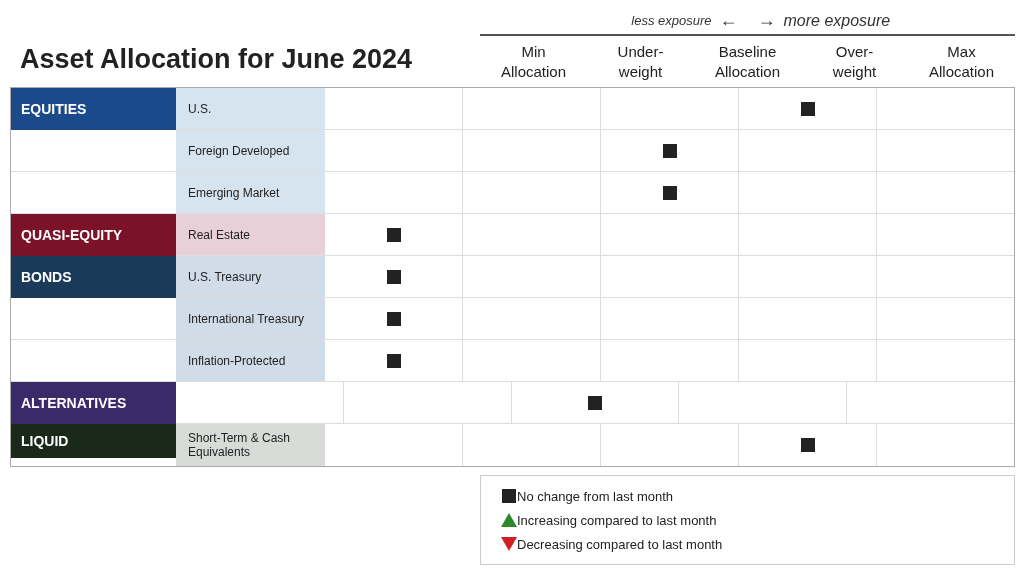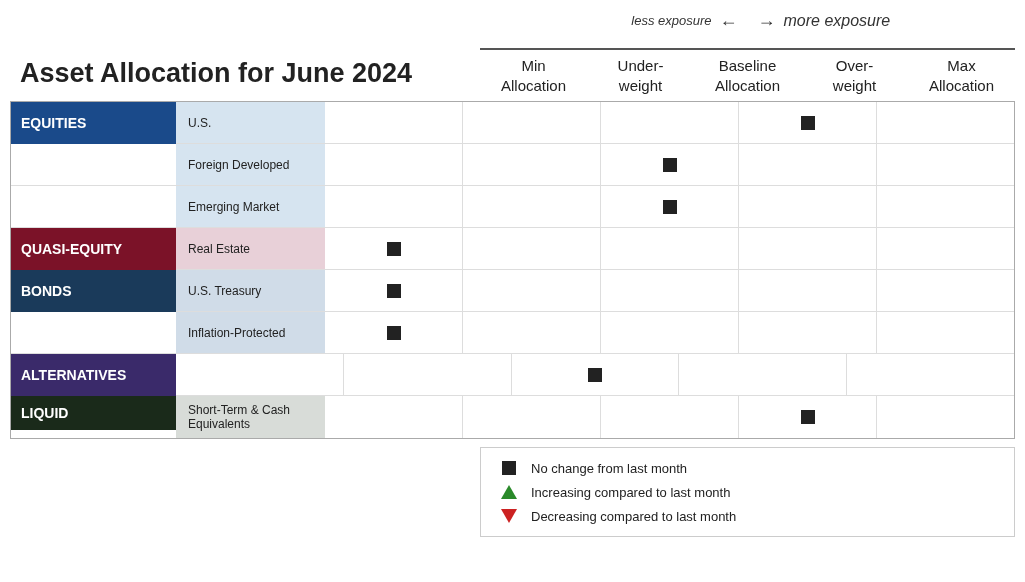--- a/index.html
+++ b/index.html
@@ -101,21 +101,20 @@
       border: 1px solid #ccc;
       display: flex;
       flex-direction: column;
       gap: 8px;
       margin-left: 470px;
       background: #fff;
     }
     .legend-item {
       display: flex;
       align-items: center;
-      gap: 14px;
       font-size: 13px;
       color: #222;
     }
     .legend-icon {
       width: 16px;
       height: 16px;
       display: flex;
       align-items: center;
       justify-content: center;
       flex-shrink: 0;
@@ -143,21 +142,21 @@
 
 <div class="container">
   <div style="display:flex; flex-direction:row;">
 
     <div class="left-col" style="display:flex; align-items:flex-end; padding-bottom:4px;">
       <div class="title">Asset Allocation for June 2024</div>
     </div>
 
     <div class="right-col">
 
-      <div style="display:flex; align-items:center; border-bottom: 2px solid #555; padding-bottom:17px; margin-bottom:2px;">
+      <div style="display:flex; align-items:center; border-bottom: 2px solid #555; padding-bottom:3px; margin-bottom:2px;">
         <div style="flex:1; text-align:right; padding-right:8px; font-style:italic; font-size:13px; color:#333;">less exposure</div>
 
         <div style="font-size:18px; color:#333;">←</div>
         <div style="width:20px;"></div>
 
         <div style="font-size:18px; color:#333;">→</div>
         <div style="flex:1; text-align:left; padding-left:8px; font-style:italic; font-size:16px; color:#333;">more exposure</div>
       </div>
 
       <div class="col-headers">
@@ -231,20 +230,31 @@
       <div class="subcategory-cell sub-bg-bonds">U.S. Treasury</div>
       <div class="data-cell">
           <div class="marker"></div>
         </div>
       <div class="data-cell"></div>
       <div class="data-cell"></div>
       <div class="data-cell"></div>
       <div class="data-cell"></div>
     </div>
 
+    <div style="display:flex; height:42px; border-bottom:1px solid #ddd;">
+      <div class="category-cell bonds-cat" style="height:42px; visibility:hidden;"></div>
+      <div class="subcategory-cell sub-bg-bonds">International Treasury</div>
+      <div class="data-cell">
+          <div class="marker"></div>
+        </div>
+      <div class="data-cell"></div>
+      <div class="data-cell"></div>
+      <div class="data-cell"></div>
+      <div class="data-cell"></div>
+    </div>
 
     <div style="display:flex; height:42px; border-bottom:1px solid #ddd;">
       <div class="category-cell bonds-cat" style="height:42px; visibility:hidden;"></div>
       <div class="subcategory-cell sub-bg-bonds">Inflation-Protected</div>
       <div class="data-cell">
           <div class="marker"></div>
         </div>
       <div class="data-cell"></div>
       <div class="data-cell"></div>
       <div class="data-cell"></div>

